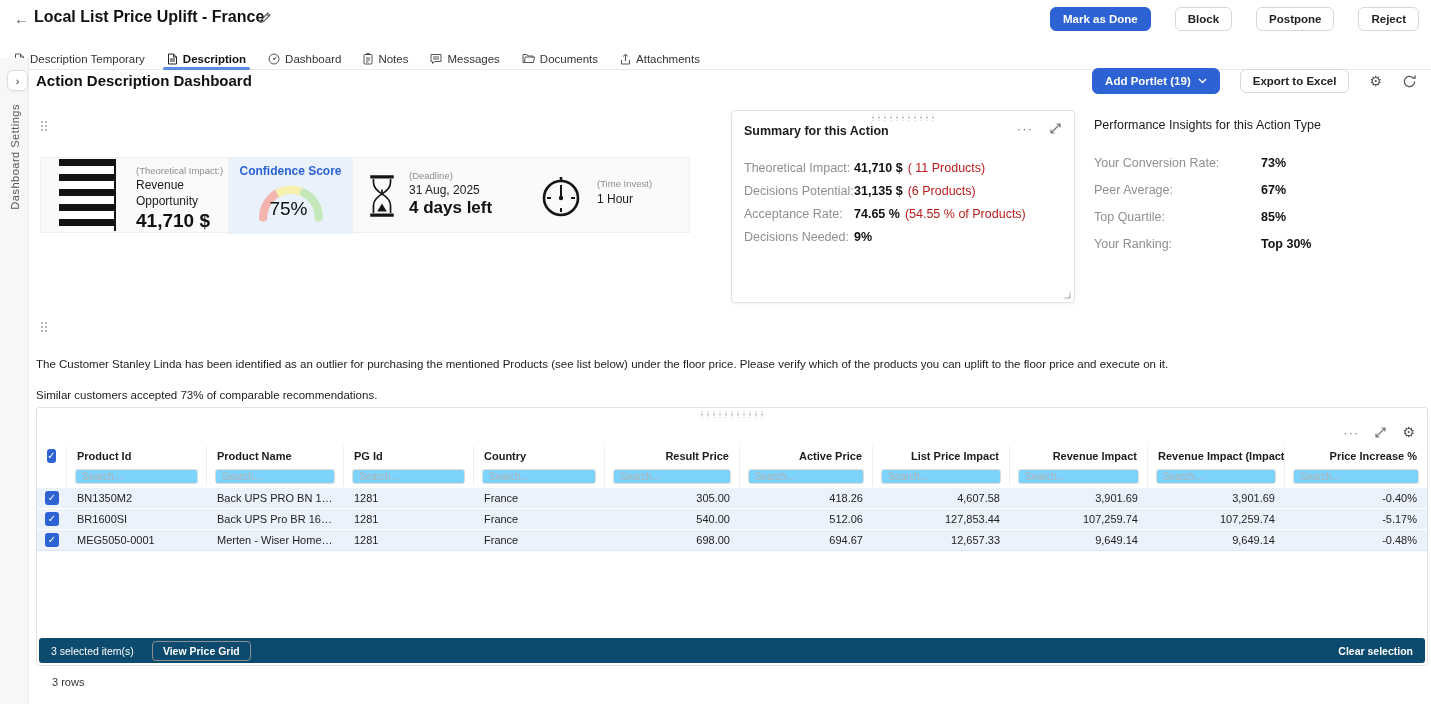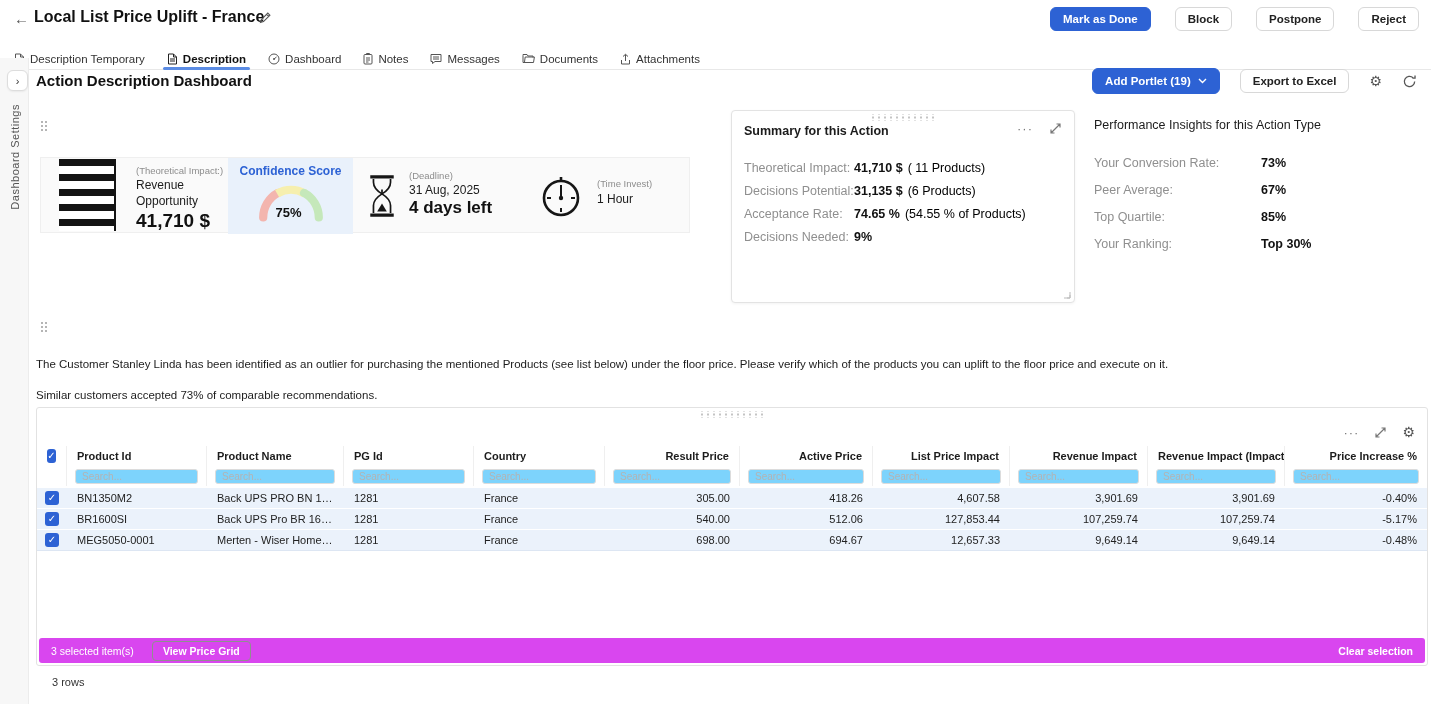--- a/index.html
+++ b/index.html
@@ -45,40 +45,40 @@
   .kpi-strip { position:absolute; left:40px; top:157px; width:650px; height:76px; background:#fafafa; border:1px solid #efefef; }
   .bars-img { position:absolute; left:18px; top:1px; width:57px; height:72px; background:#fff;
               background-image:repeating-linear-gradient(180deg,#141414 0 7px,#ffffff 7px 15px); border-right:2px solid #141414; }
   .impact-block { position:absolute; left:95px; top:7px; width:100px; }
   .kpi-sub { font-size:9.5px; color:#8d8d8d; margin-bottom:2px; white-space:nowrap; }
   .impact-name { font-size:12px; color:#1c1c1c; line-height:1.3; width:80px; }
   .impact-value { font-size:19px; font-weight:bold; color:#111; margin-top:1px; white-space:nowrap; }
   .confidence-block { position:absolute; left:187px; top:0; width:125px; height:76px; background:#e9f1fb; text-align:center; }
   .confidence-title { font-size:12px; font-weight:bold; color:#2d62d4; margin-top:6px; }
   .gauge-wrap { position:relative; margin-top:2px; display:inline-block; }
-  .gauge-value { position:absolute; left:0; right:4px; bottom:2px; font-size:13px; font-weight:bold; color:#111; }
+  .gauge-value { position:absolute; left:0; right:4px; bottom:2px; font-size:19px; font-weight:normal; color:#111; }
   .hourglass-wrap { position:absolute; left:325px; top:15px; }
   .deadline-block { position:absolute; left:368px; top:12px; }
   .deadline-date { font-size:12px; color:#1c1c1c; margin-top:2px; white-space:nowrap; }
   .deadline-left { font-size:17px; font-weight:bold; color:#111; margin-top:1px; white-space:nowrap; }
   .clock-wrap { position:absolute; left:498px; top:16px; }
   .time-block { position:absolute; left:556px; top:20px; }
   .time-value { font-size:12px; color:#1c1c1c; margin-top:3px; white-space:nowrap; }
 
   
   .summary-card { position:absolute; left:731px; top:110px; width:344px; height:193px; background:#fff; border:1px solid #e3e3e3; border-radius:4px; box-shadow:0 1px 3px rgba(0,0,0,.05); }
   .summary-card .drag-dots { position:absolute; left:50%; transform:translateX(-50%); top:3px; }
   .card-title { position:absolute; left:12px; top:13px; font-size:12.5px; font-weight:bold; color:#1c1c1c; }
   .card-icons { position:absolute; right:12px; top:11px; display:flex; gap:16px; align-items:center; }
   .more-icon { font-size:13px; color:#777; letter-spacing:1px; line-height:1; cursor:pointer; }
   .summary-rows { position:absolute; left:12px; top:50px; right:10px; }
   .s-row { display:flex; align-items:baseline; height:23px; font-size:12.5px; }
   .s-label { width:110px; color:#8f8f8f; flex:0 0 auto; }
   .s-value { font-weight:bold; color:#111; }
-  .s-note { color:#000000; margin-left:5px; }
+  .s-note { color:#b91c1c; margin-left:5px; }
   .resize-corner { position:absolute; right:3px; bottom:3px; }
 
   
   .insights { position:absolute; left:1094px; top:118px; width:325px; }
   .insights-title { font-size:12.5px; color:#1c1c1c; }
   .insights-rows { margin-top:24px; }
   .i-row { display:flex; height:27px; align-items:baseline; font-size:12.5px; }
   .i-label { width:167px; color:#8f8f8f; flex:0 0 auto; }
   .i-value { font-weight:bold; color:#111; }
 
@@ -101,21 +101,21 @@
   .scell input { width:100%; height:15px; font-size:10px; border:1px solid #dcdcdc; border-radius:3px; padding:0 6px; color:#444; font-family:inherit; background:#7dd3fc; }
   .scell input::placeholder { color:#b3b3b3; }
   .num { text-align:right; }
   .rows-wrap { position:absolute; left:0; top:80px; width:100%; }
   .grid-row { height:21px; background:#ebf2fb; border-bottom:1px solid #fff; font-size:11px; color:#222; }
   .grid-row:last-child { border-bottom:1px solid #dde6f3; }
   .cell { padding:0 10px; white-space:nowrap; overflow:hidden; text-overflow:ellipsis; }
   .cb-cell { display:flex; align-items:center; justify-content:center; }
   .checkbox { width:14px; height:14px; background:#2d62d4; border-radius:3px; position:relative; cursor:pointer; }
   .checkbox::after { content:"✓"; position:absolute; left:0; right:0; top:0; bottom:0; color:#fff; font-size:10px; line-height:14px; text-align:center; font-weight:bold; }
-  .sel-bar { position:absolute; left:2px; right:2px; bottom:2px; height:25px; background:#d946ef; border-radius:3px; display:flex; align-items:center; padding:0 12px; gap:18px; }
+  .sel-bar { position:absolute; left:2px; right:2px; bottom:2px; height:25px; background:#0c4a6e; border-radius:3px; display:flex; align-items:center; padding:0 12px; gap:18px; }
   .sel-text { font-size:10.5px; color:#fff; }
   .bar-btn { background:transparent; border:1px solid #8f8f8f; color:#fff; font-weight:bold; font-size:10.5px; border-radius:4px; padding:3px 10px; cursor:pointer; font-family:inherit; }
   .clear-sel { margin-left:auto; font-size:10.5px; font-weight:bold; color:#fff; cursor:pointer; }
   .rows-count { position:absolute; left:52px; top:676px; font-size:11px; color:#333; }
 
   svg.ic { display:block; }
 </style>
 </head>
 <body>
 

